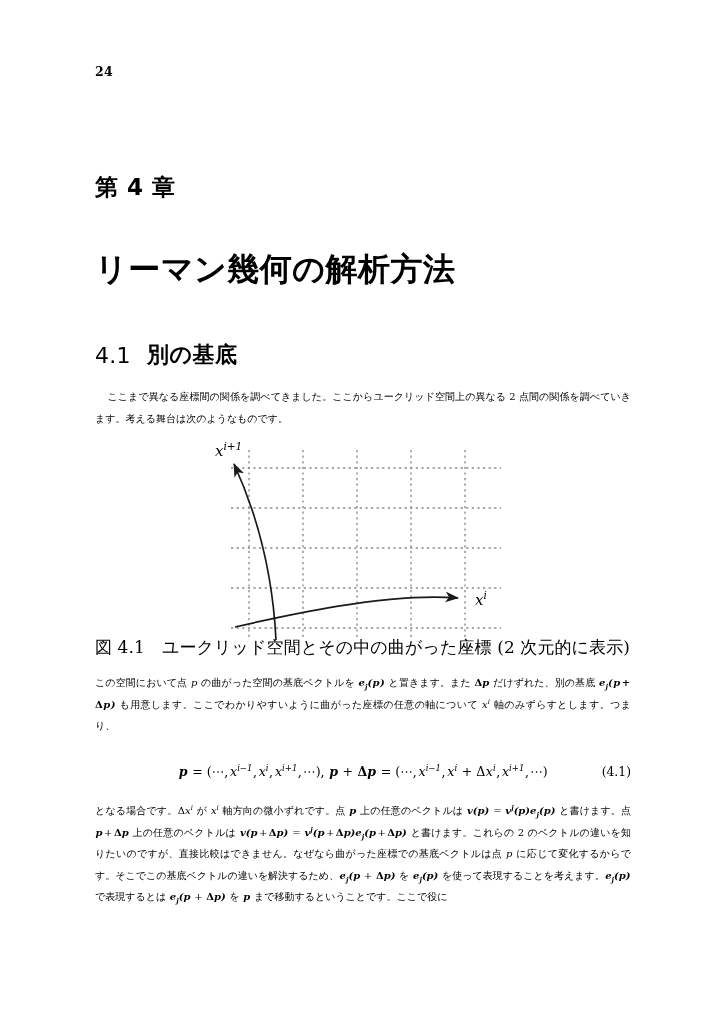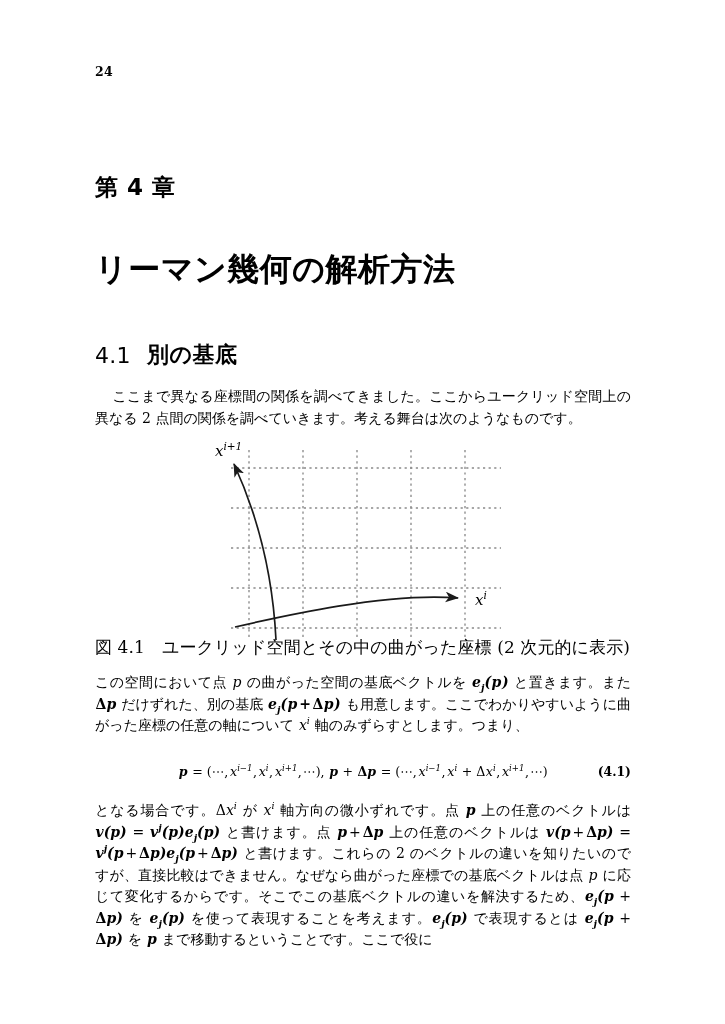--- a/index.html
+++ b/index.html
@@ -73,21 +73,21 @@
     font-weight: 700;
     letter-spacing: 0.5px;
   }
 
   
   .body-blk {
     position: absolute;
     left: 95px;
     width: 536px;
     font-family: "DejaVu Serif", "Liberation Serif", serif;
-    font-size: 14px;
+    font-size: 10px;
     line-height: 21.5px;
     text-align: justify;
     text-justify: inter-character;
   }
   .body-blk p { margin: 0; }
   .indent { text-indent: 1.25em; }
 
   
   .mi {
     font-family: "DejaVu Serif", "Liberation Serif", serif;
@@ -144,21 +144,20 @@
     font-family: "DejaVu Serif", "Liberation Serif", serif;
     font-size: 12.6px;
   }
   .eqn-body { white-space: nowrap; }
   .eqn-tag {
     position: absolute;
     right: 0;
     top: 0;
     font-style: normal;
     font-size: 12.4px;
-    font-weight: bold;
   }
 </style>
 </head>
 <body>
 
 <div class="page">
 
   <div class="folio">24</div>
 
   <div class="chap-num">第 4 章</div>

